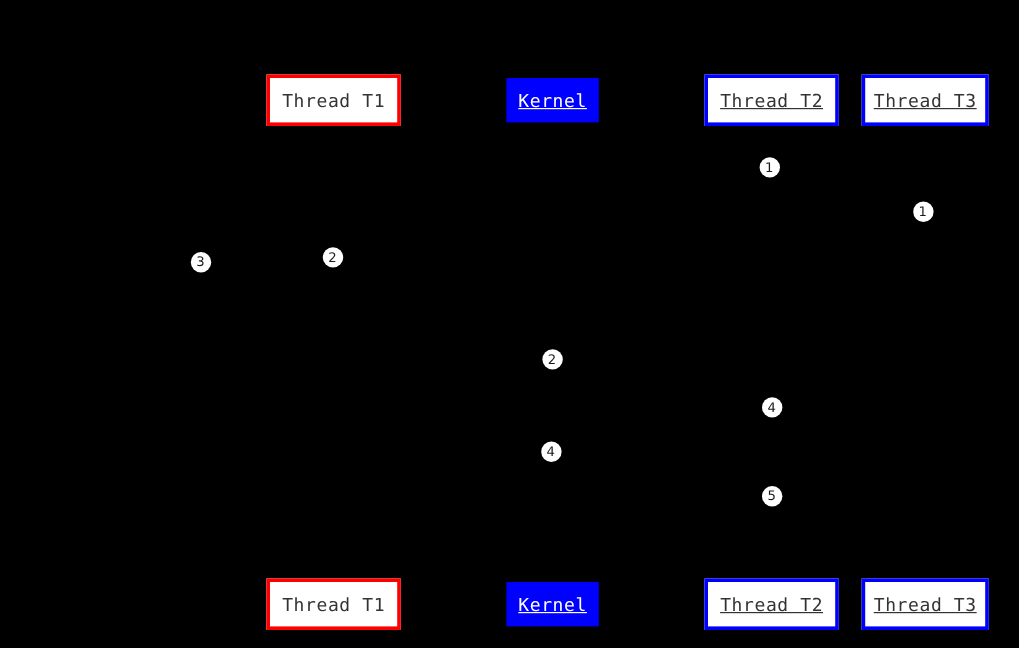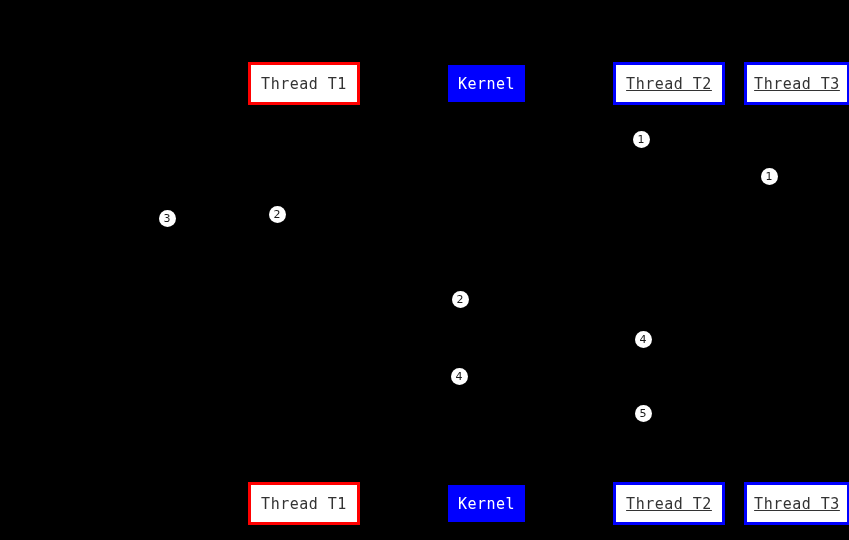--- a/index.html
+++ b/index.html
@@ -25,35 +25,34 @@
 
   
   .participant {
     position: absolute;
     box-sizing: border-box;
     display: flex;
     align-items: center;
     justify-content: center;
     white-space: nowrap;
     letter-spacing: 0.5px;
-    margin-left: 26px;
   }
   .participant.outlined {
     background: #ffffff;
     color: #333333;
     font-size: 15px;
   }
   .participant.filled {
     background: #0000ff;
     color: #ffffff;
     font-size: 15px;
   }
   .border-red   { border: 3px solid #ff0000; }
   .border-blue  { border: 3px solid #0000ff; text-decoration: underline; }
-  .border-none  { border: 0 solid transparent; }
+  .border-none  { border: 0 solid transparent; text-decoration: underline; }
 
   
   .step-marker {
     position: absolute;
     width: 17px;
     height: 17px;
     border-radius: 50%;
     background: #ffffff;
     color: #1a1a1a;
     font-family: "DejaVu Sans", "Liberation Sans", sans-serif;

